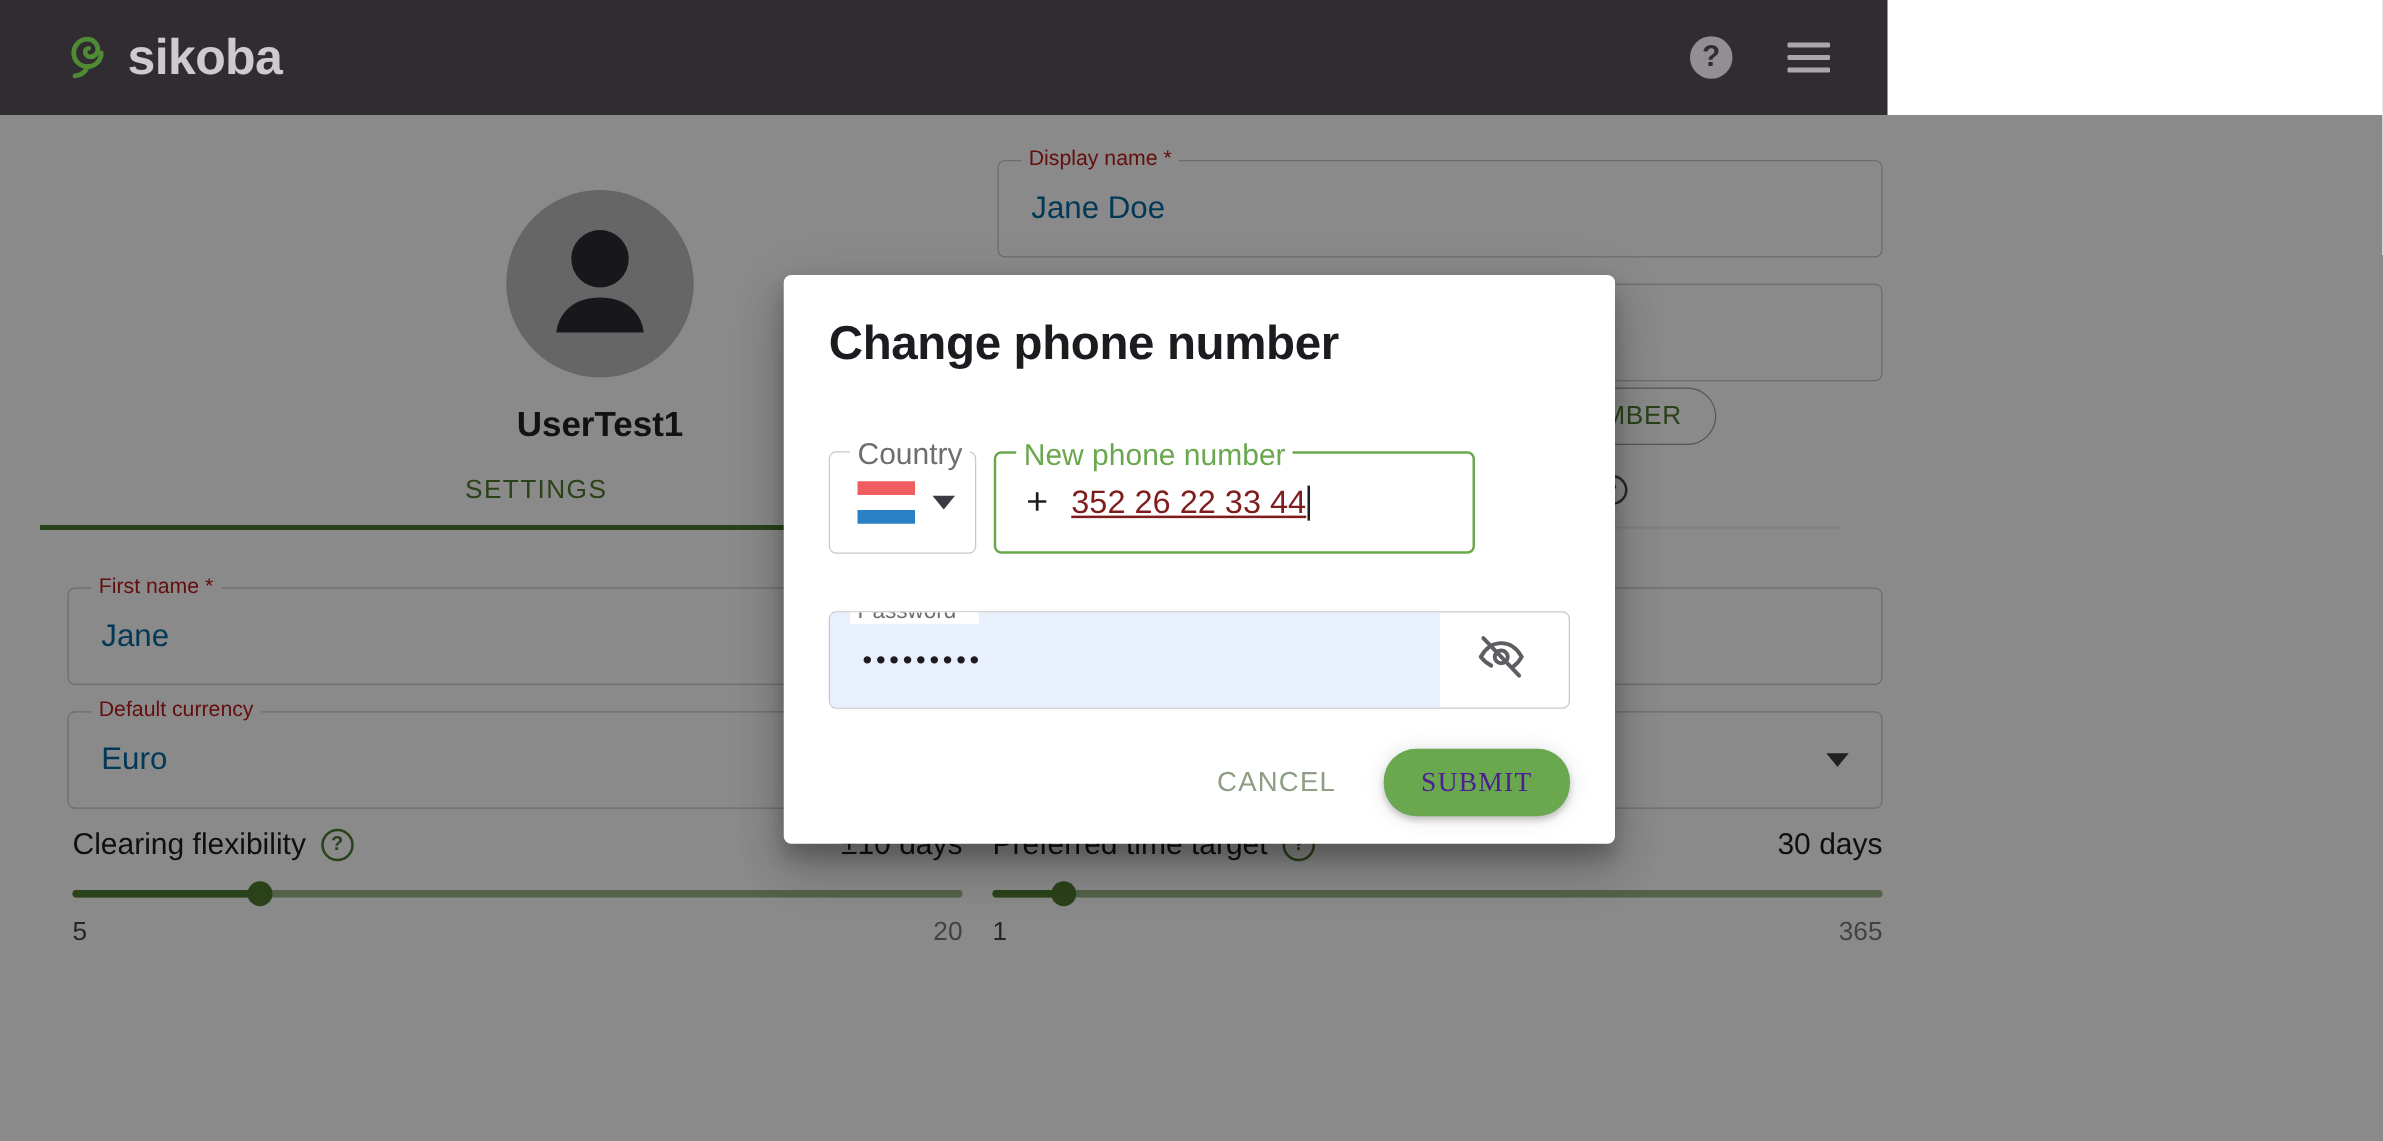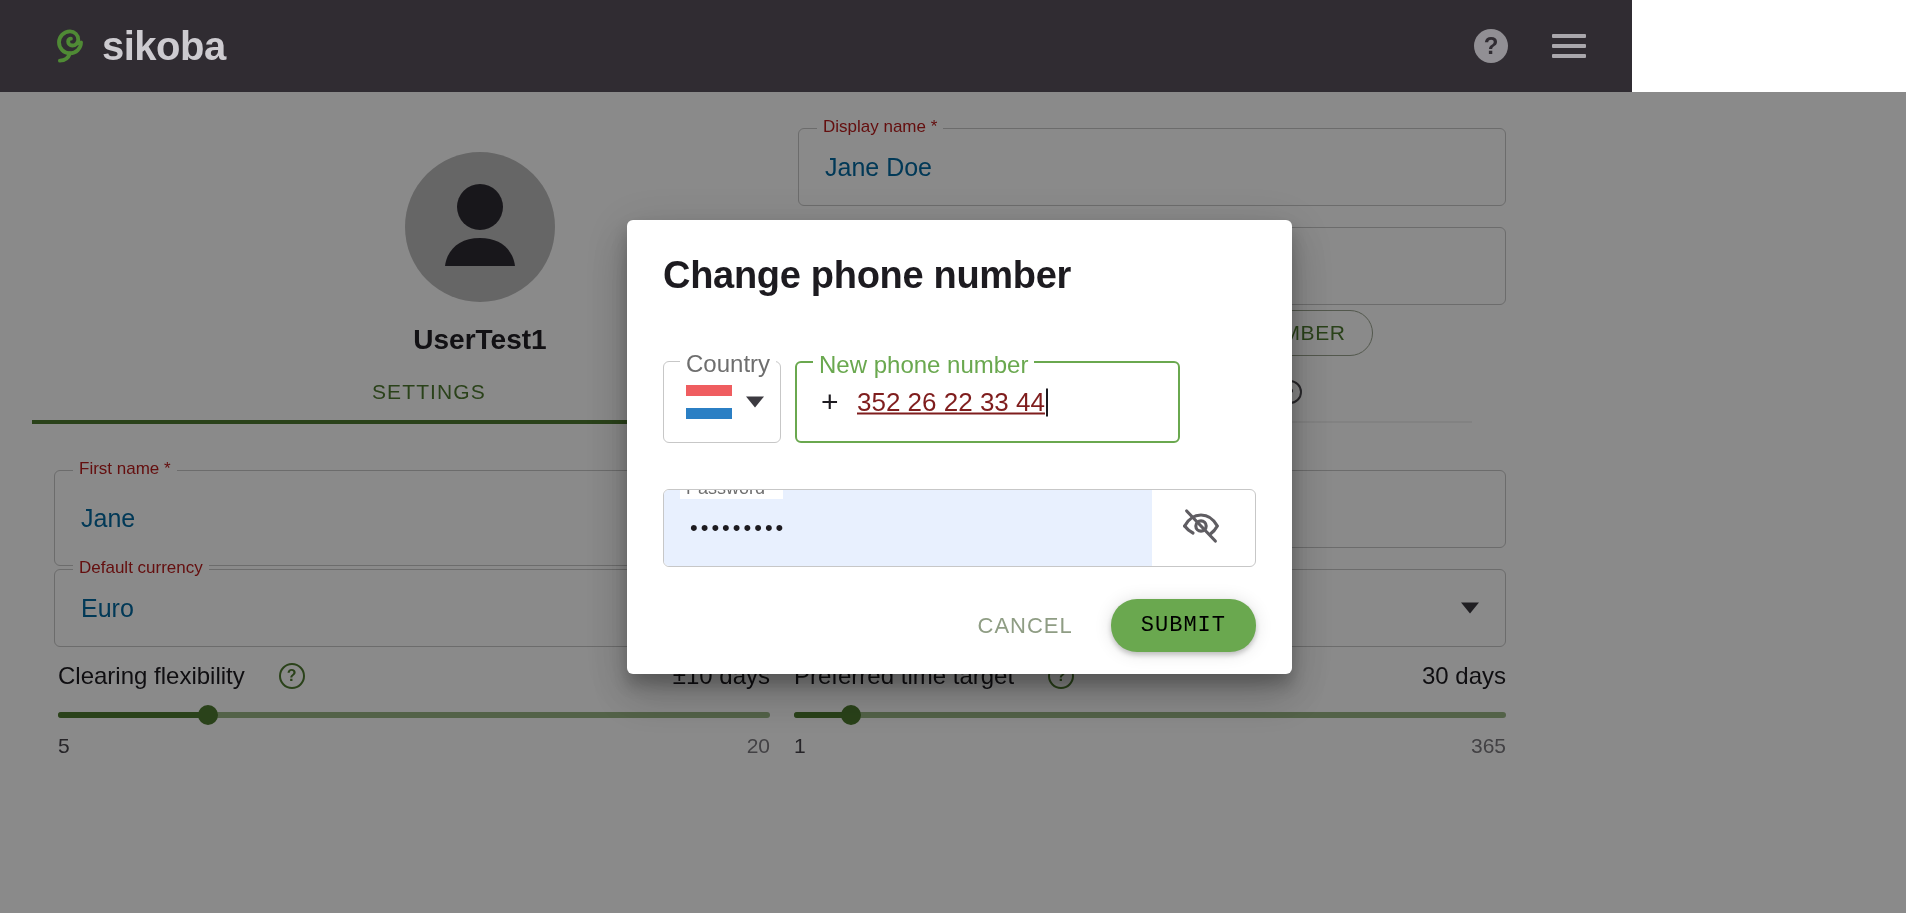--- a/index.html
+++ b/index.html
@@ -16,21 +16,21 @@
     position: relative;
     width: 1906px;
     height: 913px;
     background: #ffffff;
   }
 
   
   .appbar {
     position: absolute;
     top: 0; left: 0;
-    width: 1632px;
+    width: 1510px;
     height: 92px;
     background: #302c32;
     display: flex;
     align-items: center;
     z-index: 40;
     gap: 36px;
   }
   .brand {
     display: flex;
     align-items: center;
@@ -149,21 +149,21 @@
     top: 50%;
     transform: translateY(-50%);
     width: 0; height: 0;
     border-left: 9px solid transparent;
     border-right: 9px solid transparent;
     border-top: 11px solid #3c3a40;
   }
 
   #f-display  { left: 798px; top: 36px;  width: 708px; height: 78px; }
   #f-phone    { left: 798px; top: 135px; width: 708px; height: 78px; }
-  #f-first    { left: 54px;  top: 378px; width: 716px; height: 96px; }
+  #f-first    { left: 54px;  top: 378px; width: 716px; height: 78px; }
   #f-birth    { left: 1134px;top: 378px; width: 372px; height: 78px; }
   #f-currency { left: 54px;  top: 477px; width: 716px; height: 78px; }
   #f-language { left: 790px; top: 477px; width: 716px; height: 78px; }
 
   .outline-pill-btn {
     position: absolute;
     left: 1040px; top: 218px;
     height: 46px;
     padding: 0 26px;
     border: 1px solid #9aa38f;
@@ -222,21 +222,20 @@
 
   
   .slider-block { position: absolute; width: 712px; }
   #sl-left  { left: 58px;  top: 570px; }
   #sl-right { left: 794px; top: 570px; }
   .slider-head {
     display: flex;
     align-items: center;
     font-size: 24px;
     color: #1d1b20;
-    gap: 22px;
   }
   .slider-help {
     width: 26px; height: 26px;
     margin-left: 12px;
     border-radius: 50%;
     border: 2px solid #4f7a30;
     color: #4f7a30;
     font-size: 16px;
     font-weight: bold;
     display: flex;
@@ -426,27 +425,27 @@
     color: #8f9d84;
     font-size: 22px;
     letter-spacing: 1px;
     padding: 12px 14px;
     cursor: pointer;
     font-family: "Liberation Sans", sans-serif;
   }
   .btn-primary {
     background: #6aa84f;
     border: none;
-    color: #000000;
+    color: #4c1d95;
     font-size: 22px;
     letter-spacing: 1px;
     padding: 14px 30px;
     border-radius: 26px;
     cursor: pointer;
-    font-family: Liberation Mono, monospace;
+    font-family: Liberation Serif, serif;
     box-shadow: 0 3px 5px rgba(0,0,0,0.2), 0 1px 18px rgba(0,0,0,0.12);
   }
 </style>
 </head>
 <body>
 
 <div id="root">
 
   <div class="appbar">
     <div class="brand">

